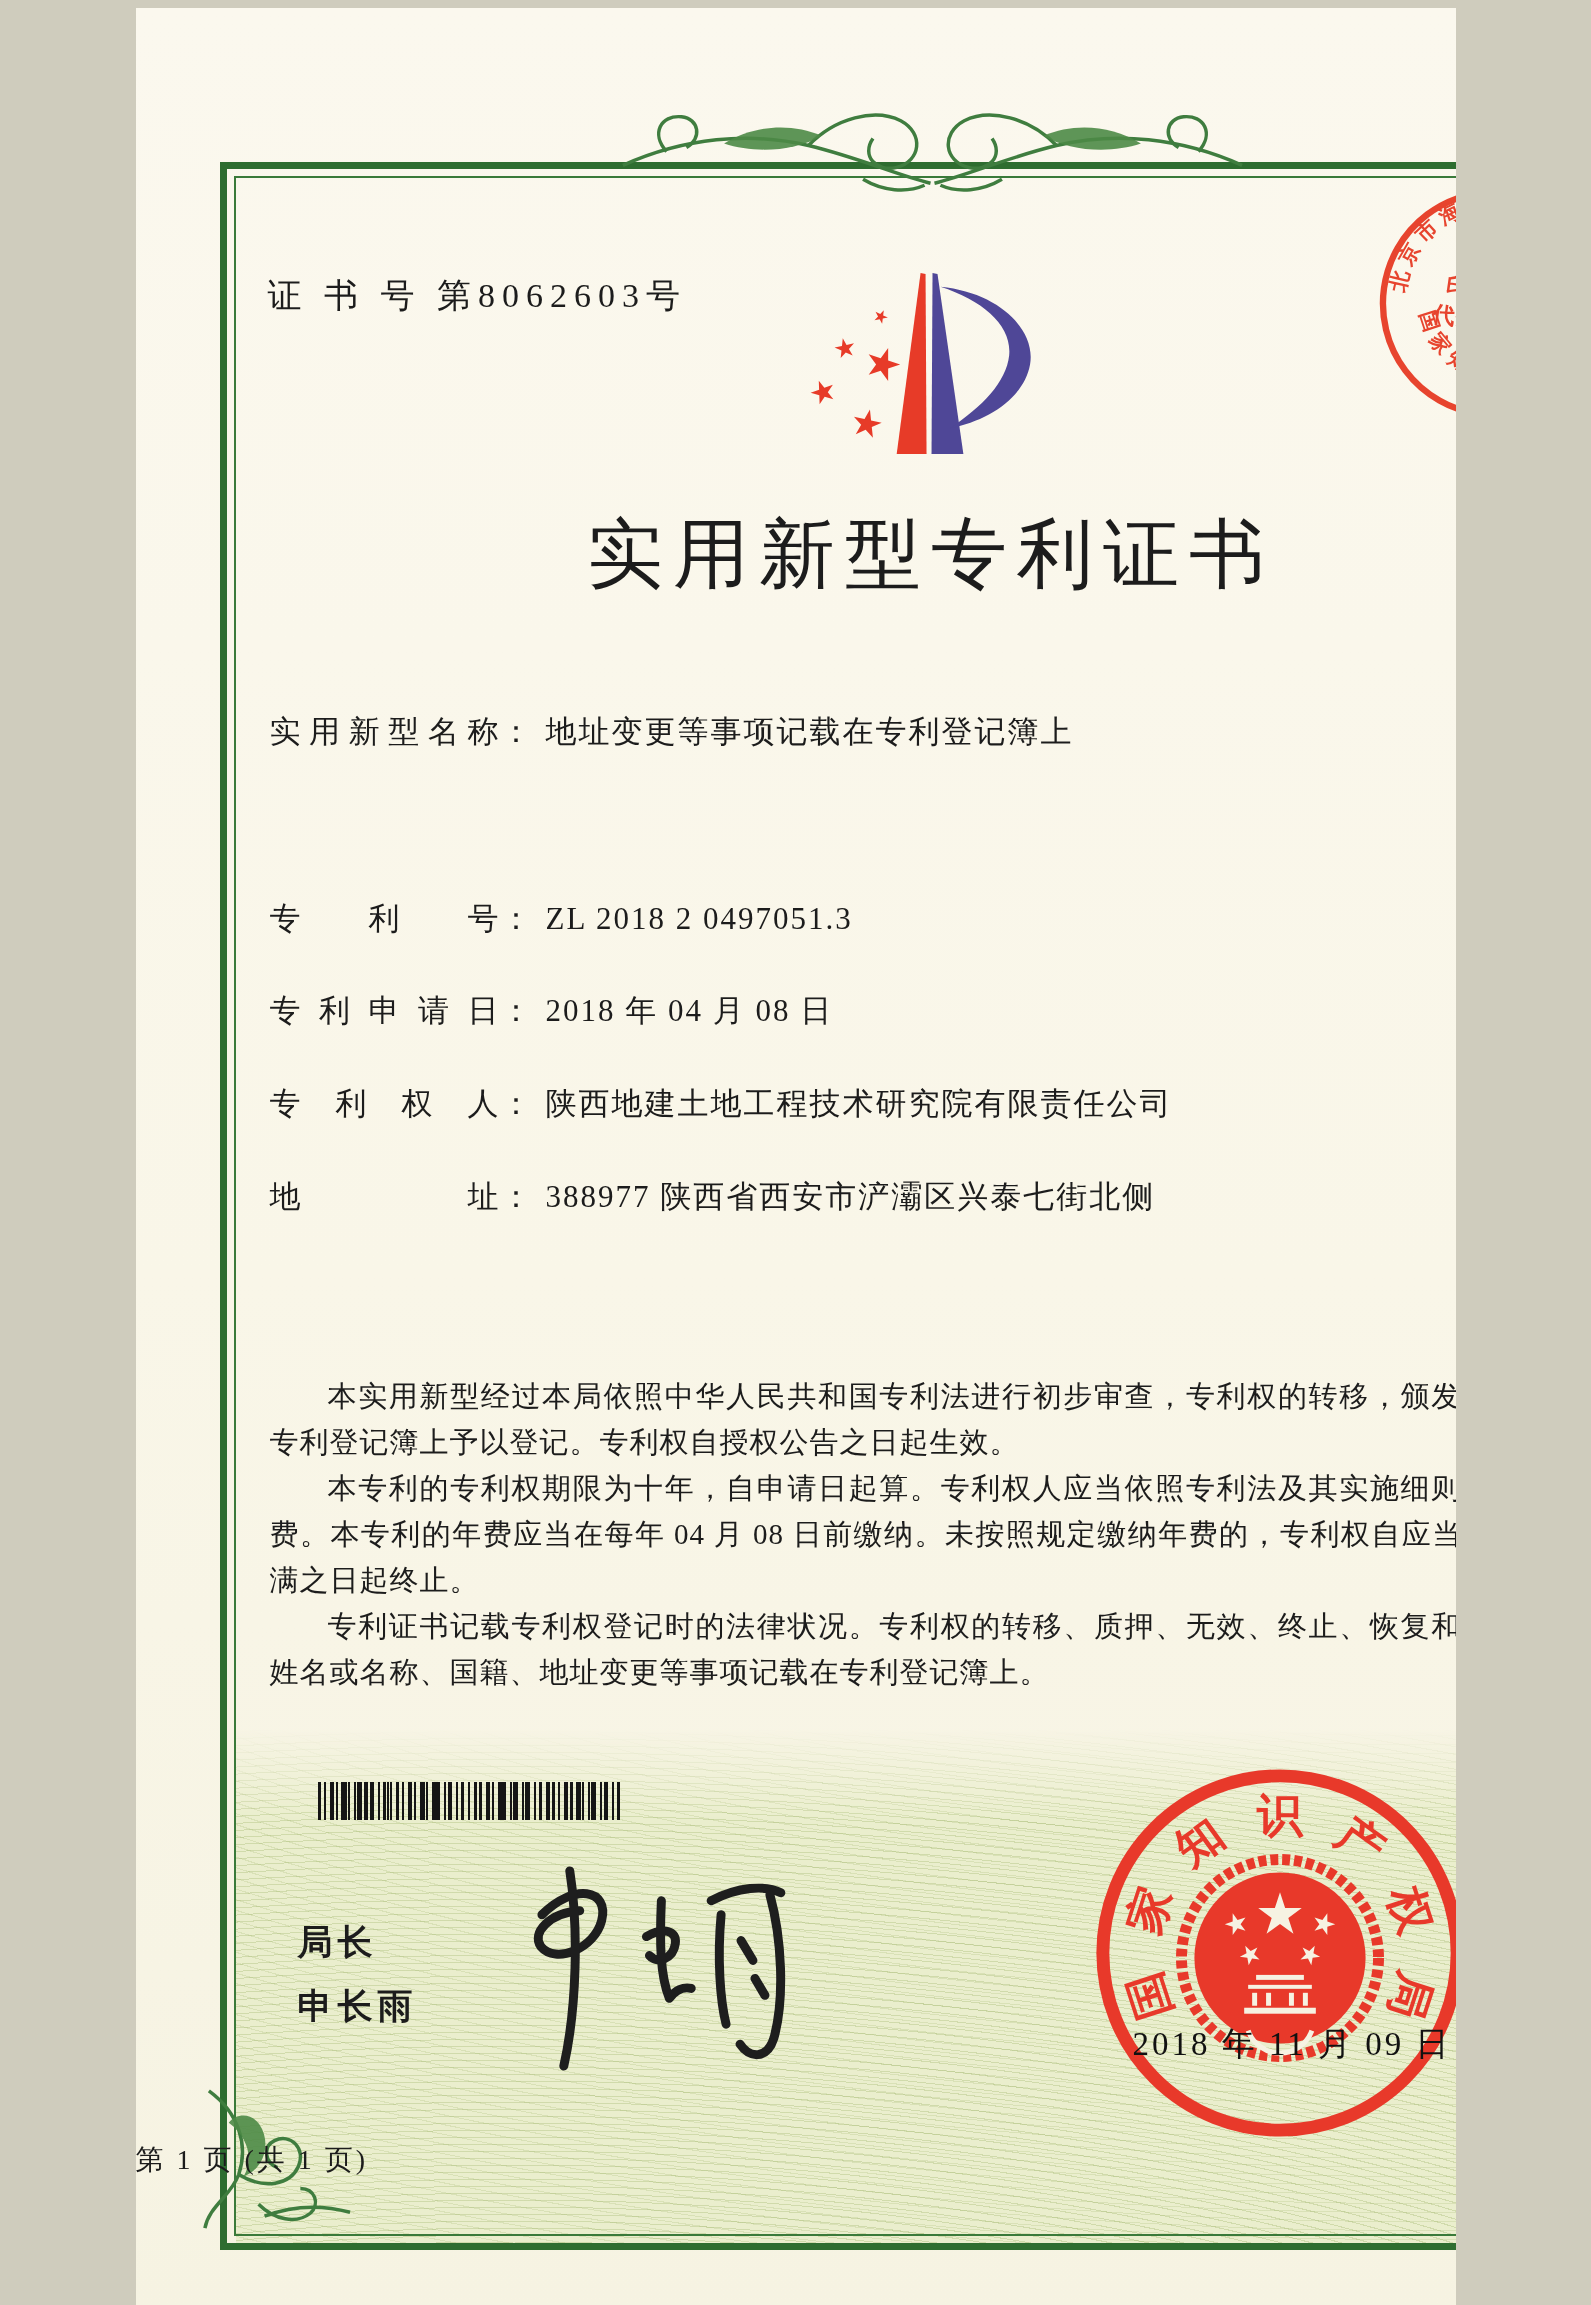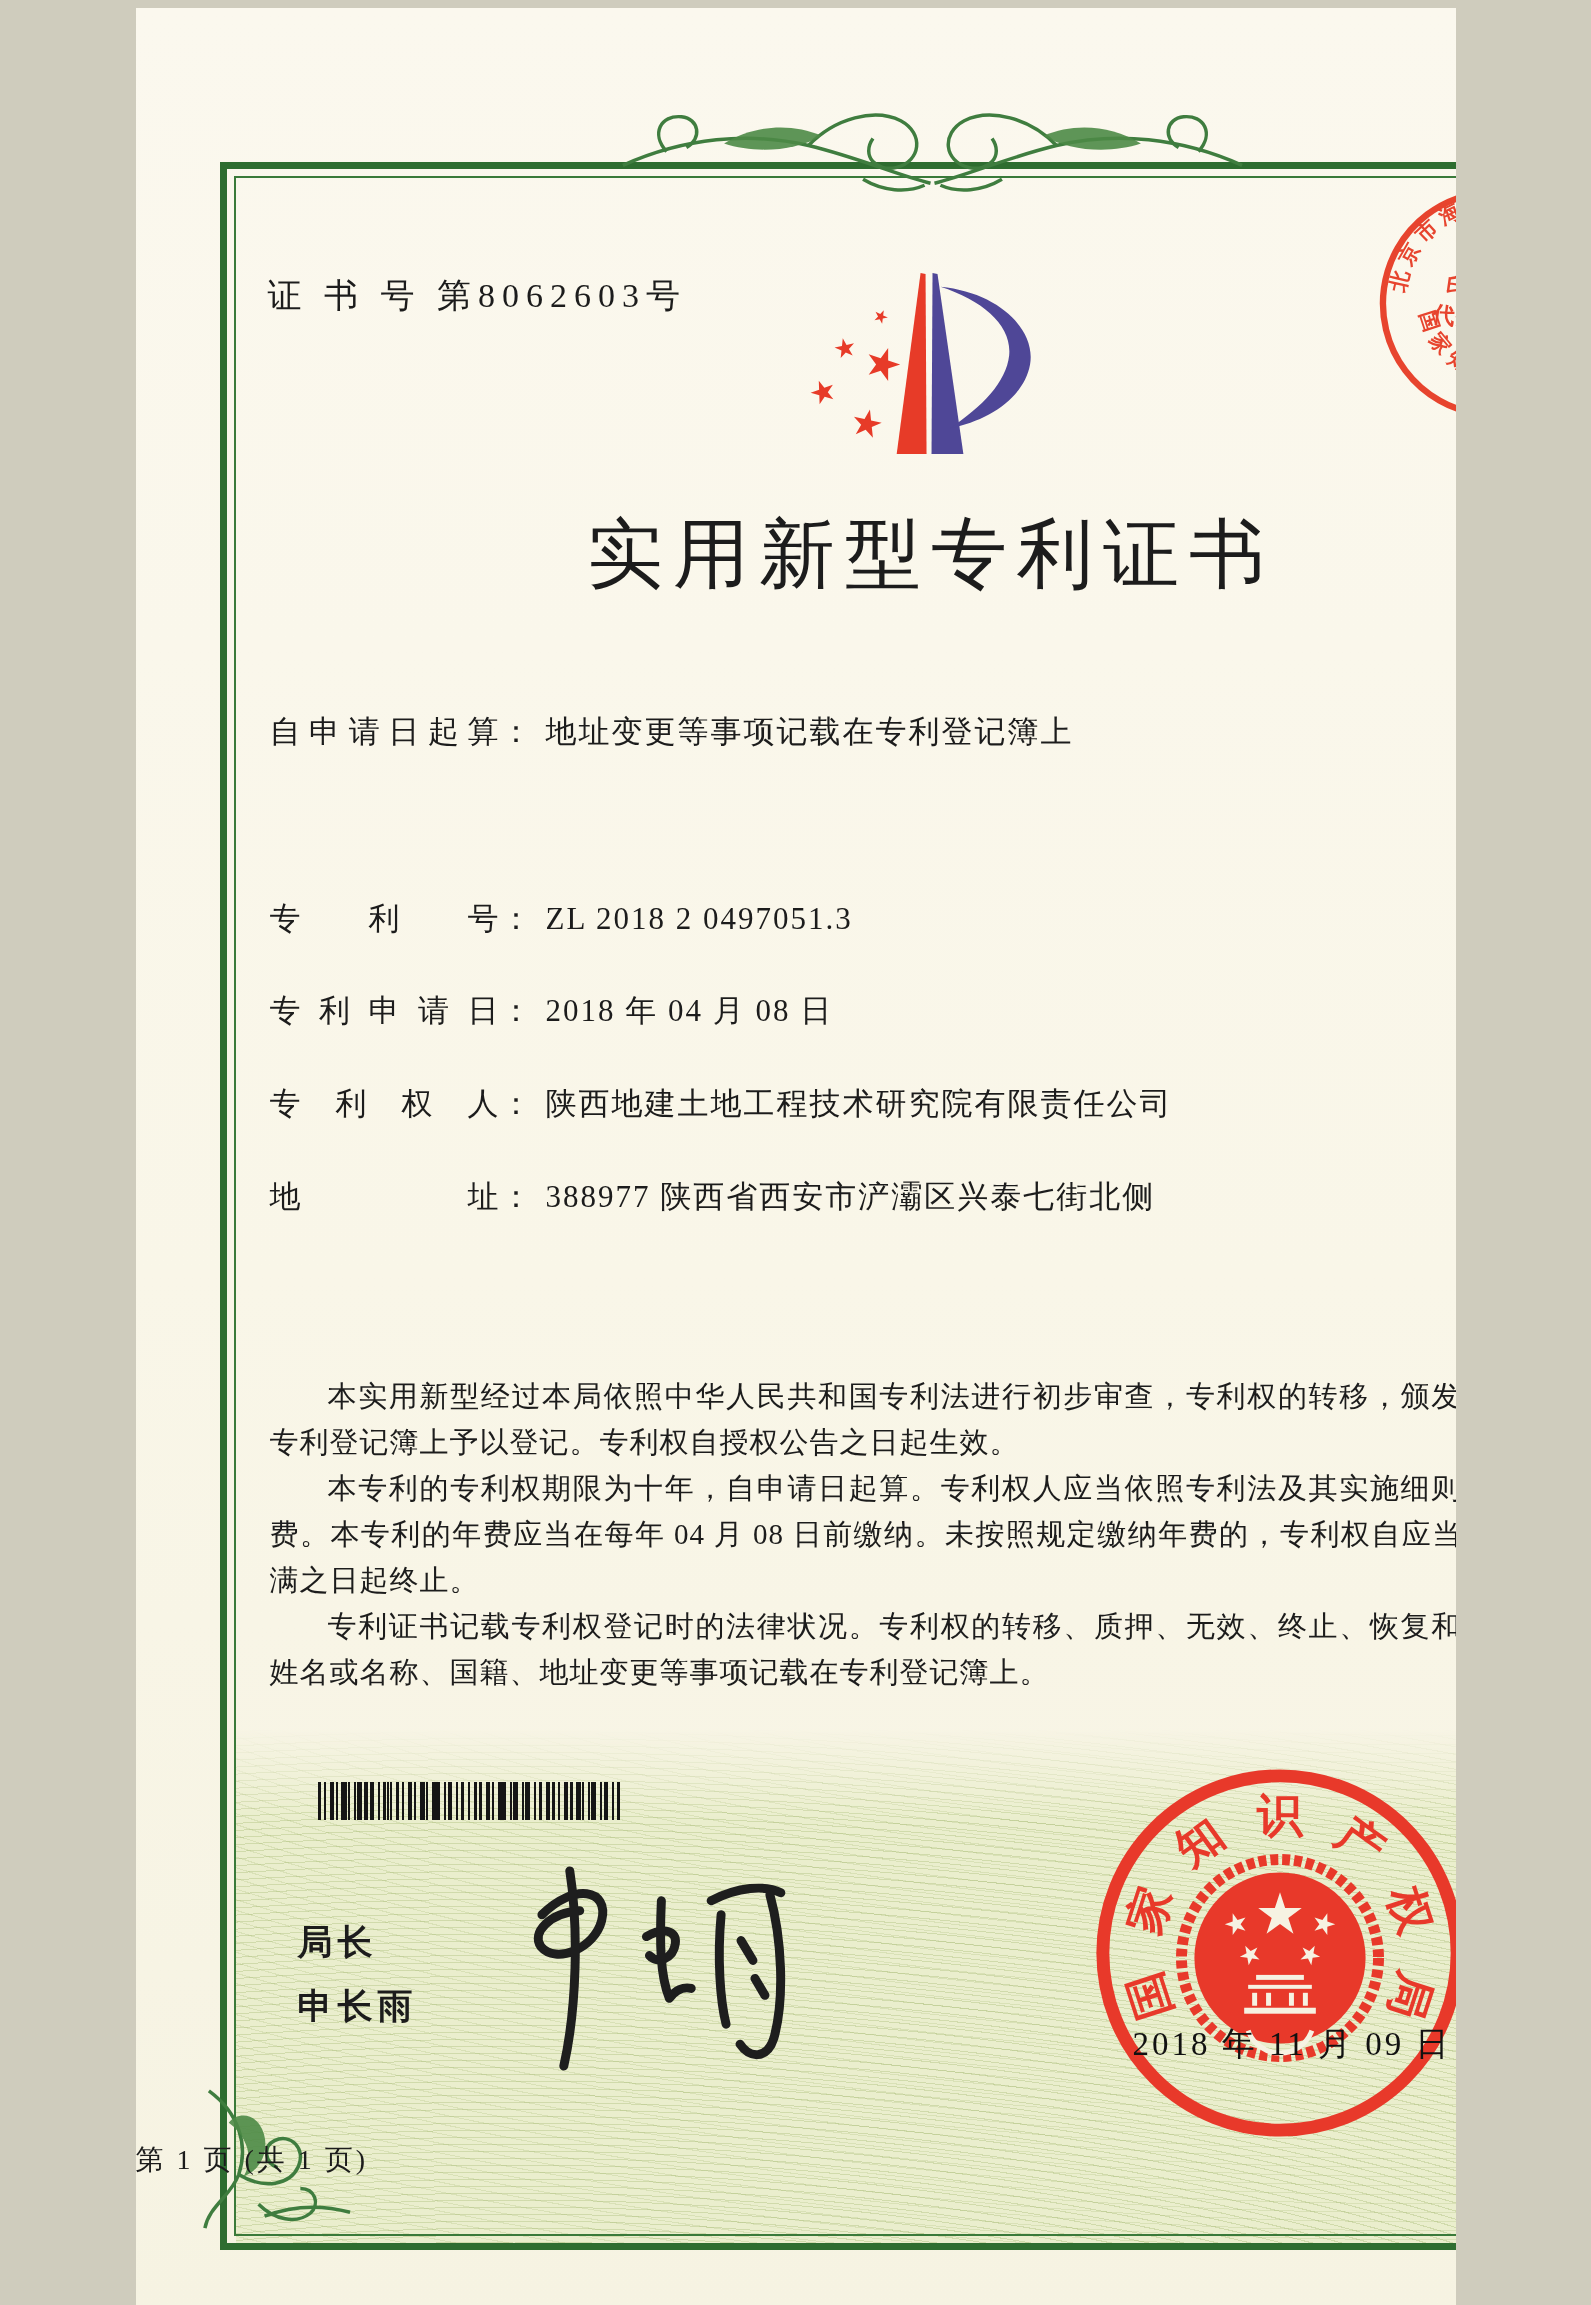--- a/index.html
+++ b/index.html
@@ -123,21 +123,21 @@
     <text font-size="29" fill="#e7442e" font-weight="bold" letter-spacing="10">
       <textPath href="#taxBotArc" startOffset="50%" text-anchor="middle">国家知识产权局</textPath>
     </text>
     <text x="165" y="160" text-anchor="middle" font-size="32" fill="#e7442e" font-weight="bold" letter-spacing="6">印 花 税</text>
     <text x="165" y="202" text-anchor="middle" font-size="32" fill="#e7442e" font-weight="bold" letter-spacing="2">代扣专用章</text>
   </svg>
 
   <div class="title">实用新型专利证书</div>
 
   <div class="field" style="top:703px">
-    <span class="flabel">自申请日起算</span><span class="colon">：</span><span class="fvalue">地址变更等事项记载在专利登记簿上</span>
+    <span class="flabel">实用新型名称</span><span class="colon">：</span><span class="fvalue">地址变更等事项记载在专利登记簿上</span>
   </div>
   <div class="field" style="top:890px">
     <span class="flabel">专利号</span><span class="colon">：</span><span class="fvalue">ZL 2018 2 0497051.3</span>
   </div>
   <div class="field" style="top:982px">
     <span class="flabel">专利申请日</span><span class="colon">：</span><span class="fvalue">2018 年 04 月 08 日</span>
   </div>
   <div class="field" style="top:1075px">
     <span class="flabel">专利权人</span><span class="colon">：</span><span class="fvalue">陕西地建土地工程技术研究院有限责任公司</span>
   </div>

